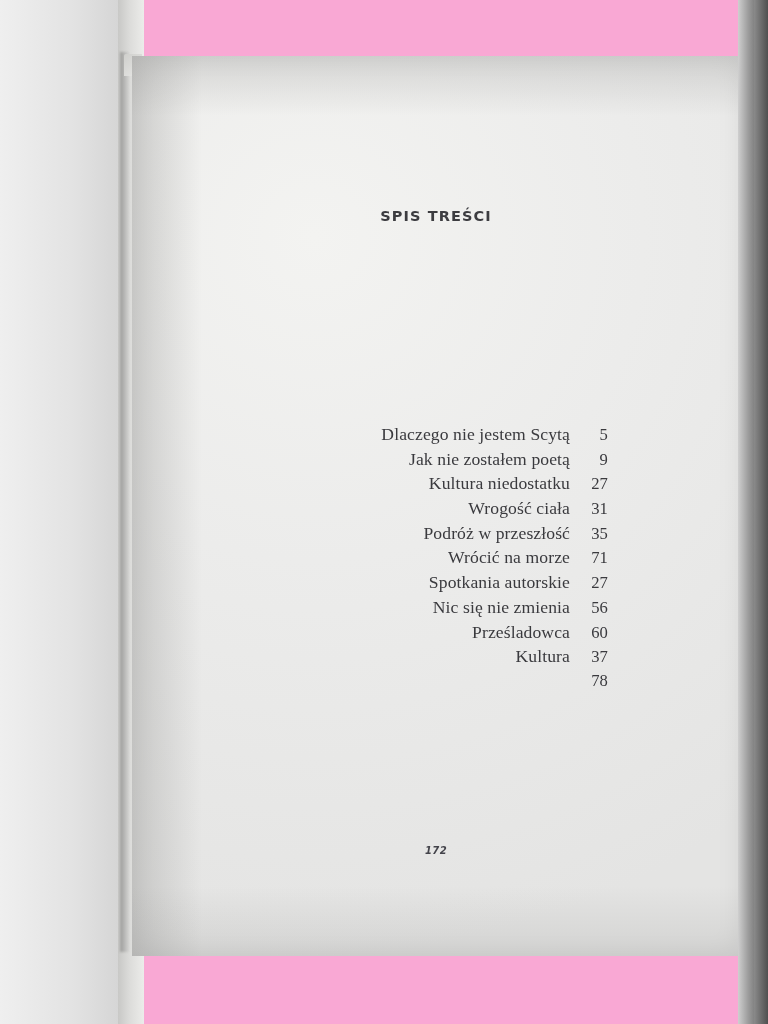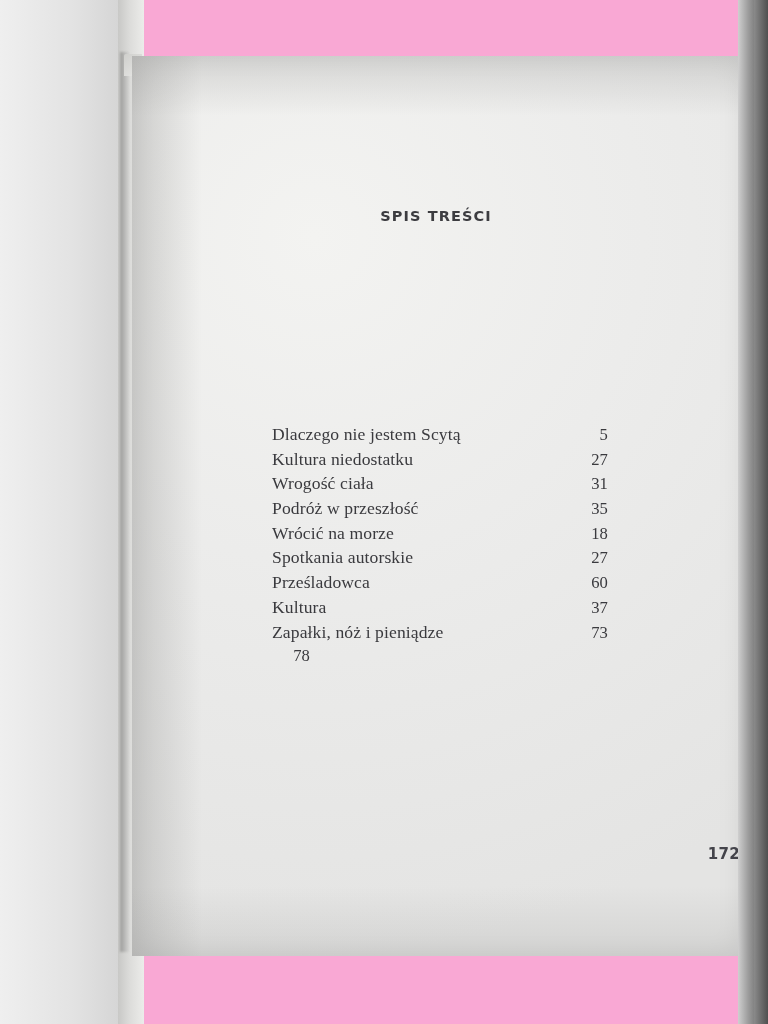--- a/index.html
+++ b/index.html
@@ -139,21 +139,21 @@
 
   .toc-list {
     position: absolute;
     top: 368px;
     left: 140px;
     width: 336px;
   }
   .toc-row {
     display: flex;
     align-items: baseline;
-    justify-content: space-between;
+    justify-content: flex-end;
     height: 24.7px;
     font-size: 17.6px;
     color: #3a3a3e;
     letter-spacing: 0.1px;
   }
   .toc-title {
     white-space: nowrap;
   }
   .toc-page {
     font-size: 16.6px;
@@ -161,26 +161,27 @@
     min-width: 26px;
     text-align: right;
     padding-left: 12px;
   }
 
   .folio {
     position: absolute;
     top: 789px;
     left: 0;
     width: 608px;
-    text-align: right;
+    text-align: center;
     font-family: "DejaVu Sans", sans-serif;
-    font-size: 15px;
+    font-size: 10px;
     font-weight: bold;
     color: #43434a;
     letter-spacing: 0.3px;
+    font-style: italic;
   }
 </style>
 </head>
 <body>
 
 <div class="photo-stage">
 
   <div class="left-area"></div>
   <div class="gutter"></div>
   <div class="gutter-fold"></div>
@@ -195,52 +196,56 @@
 
       <div class="toc-heading">SPIS TREŚCI</div>
 
       <div class="toc-list">
 
         <div class="toc-row">
           <span class="toc-title">Dlaczego nie jestem Scytą</span>
           <span class="toc-page">5</span>
         </div>
         <div class="toc-row">
+          <span class="toc-title">Jak nie zostałem poetą</span>
+          <span class="toc-page">9</span>
+        </div>
+        <div class="toc-row">
           <span class="toc-title">Kultura niedostatku</span>
           <span class="toc-page">27</span>
         </div>
         <div class="toc-row">
           <span class="toc-title">Wrogość ciała</span>
           <span class="toc-page">31</span>
         </div>
         <div class="toc-row">
           <span class="toc-title">Podróż w przeszłość</span>
           <span class="toc-page">35</span>
         </div>
         <div class="toc-row">
           <span class="toc-title">Wrócić na morze</span>
-          <span class="toc-page">18</span>
+          <span class="toc-page">71</span>
         </div>
         <div class="toc-row">
           <span class="toc-title">Spotkania autorskie</span>
           <span class="toc-page">27</span>
         </div>
         <div class="toc-row">
+          <span class="toc-title">Nic się nie zmienia</span>
+          <span class="toc-page">56</span>
+        </div>
+        <div class="toc-row">
           <span class="toc-title">Prześladowca</span>
           <span class="toc-page">60</span>
         </div>
         <div class="toc-row">
           <span class="toc-title">Kultura</span>
           <span class="toc-page">37</span>
         </div>
         <div class="toc-row">
-          <span class="toc-title">Zapałki, nóż i pieniądze</span>
-          <span class="toc-page">73</span>
-        </div>
-        <div class="toc-row">
           <span class="toc-page">78</span>
         </div>
 
       </div>
 
       <div class="folio">172</div>
 
     </div>
   </div>
 

